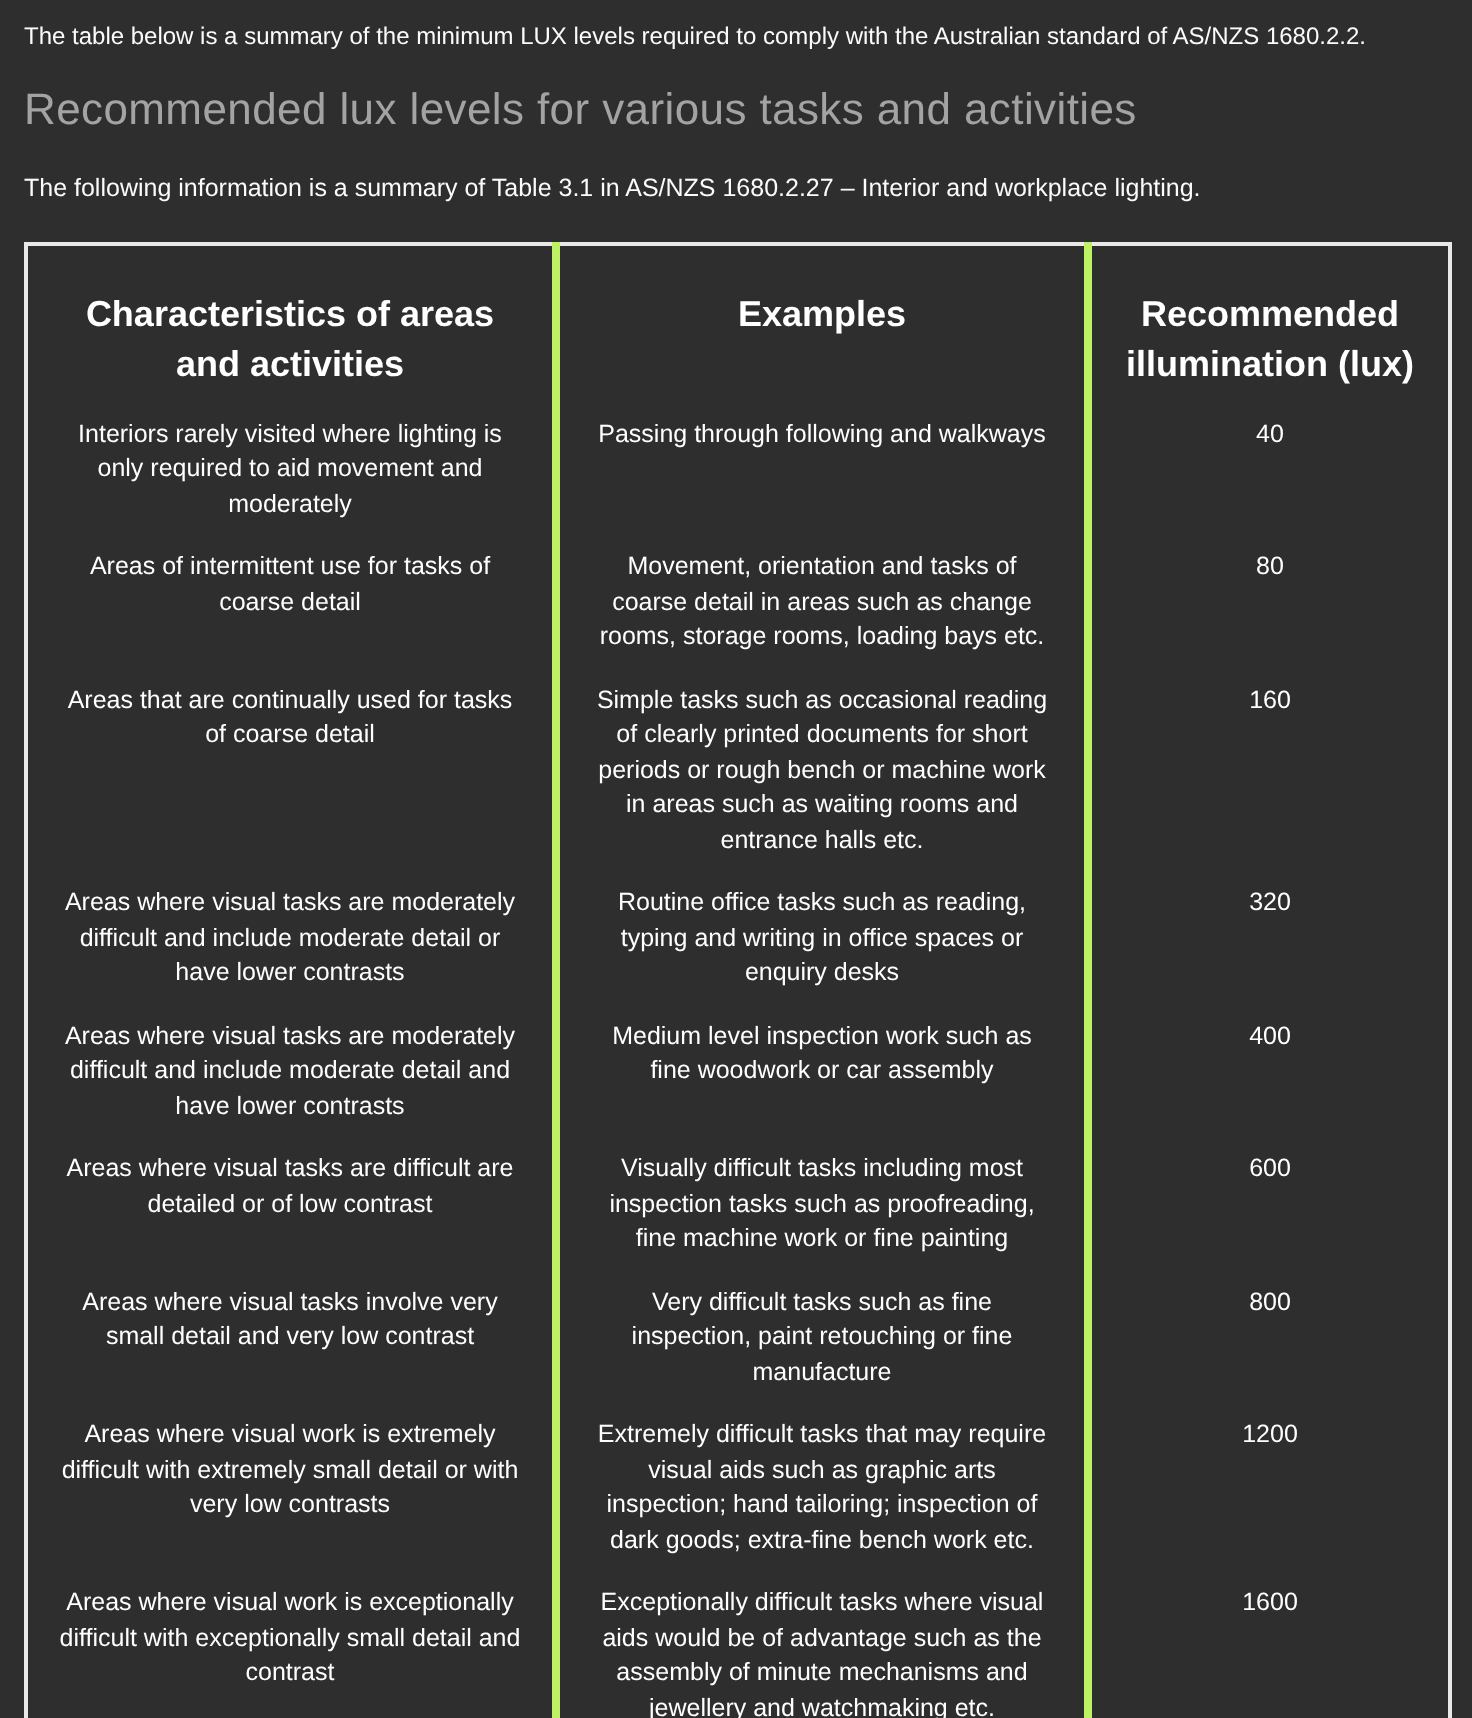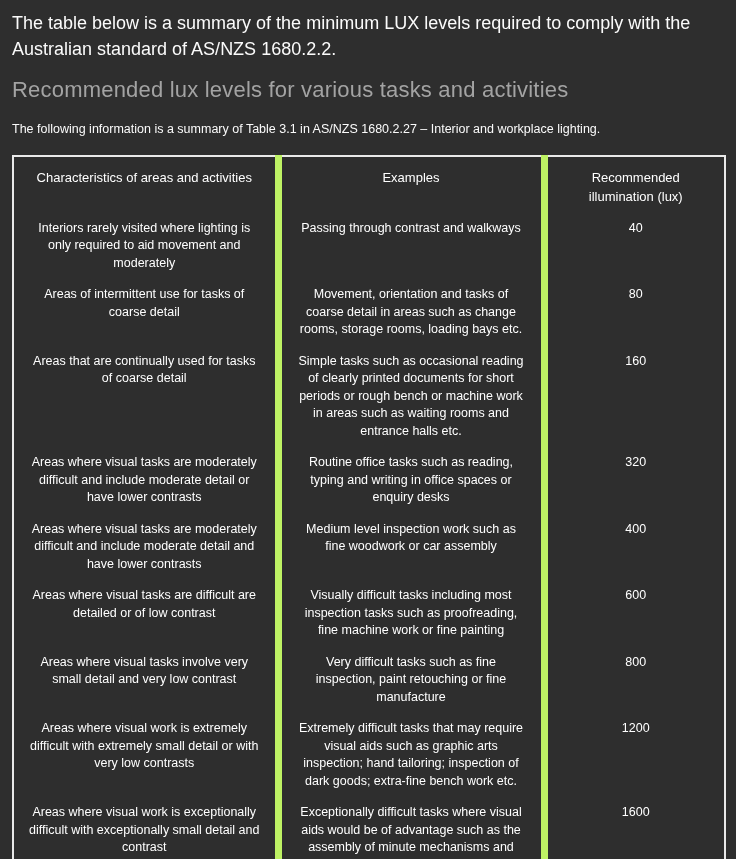--- a/index.html
+++ b/index.html
@@ -14,21 +14,21 @@
     font-family: "Liberation Sans", "DejaVu Sans", sans-serif;
     color: #ffffff;
     position: relative;
   }
   .page {
     padding: 10px 12px 0 12px;
     box-sizing: border-box;
   }
   p.intro {
     margin: 0 0 15px 0;
-    font-size: 18px;
+    font-size: 12px;
     line-height: 1.45;
     color: #fbfbfb;
   }
   h2.page-title {
     margin: 0 0 17px 0;
     font-size: 22px;
     font-weight: 400;
     letter-spacing: 0.2px;
     color: #a3a3a3;
   }
@@ -44,37 +44,37 @@
     table-layout: fixed;
     border: 2px solid #e9e9e9;
     background: transparent;
   }
   col.c1 { width: 265px; }
   col.c2 { width: 266px; }
   col.c3 { width: 181px; }
   .lux-table th,
   .lux-table td {
     border: none;
-    border-left: 7px solid #bef264;
+    border-left: 4px solid #bef264;
     text-align: center;
     vertical-align: top;
     padding: 7px 15px;
     font-size: 12.5px;
     line-height: 1.4;
     color: #ffffff;
     word-wrap: break-word;
   }
   .lux-table th:first-child,
   .lux-table td:first-child {
     border-left: none;
   }
   .lux-table thead th {
-    font-weight: 400;
-    font-size: 13px;
-    padding-top: 12px;
+    font-weight: 700;
+    font-size: 18px;
+    padding-top: 22px;
   }
 </style>
 </head>
 <body>
 
 <div class="page">
   <p class="intro">The table below is a summary of the minimum LUX levels required to comply with the Australian standard of AS/NZS 1680.2.2.</p>
 
   <h2 class="page-title">Recommended lux levels for various tasks and activities</h2>
 
@@ -89,21 +89,21 @@
     <thead>
       <tr>
         <th>Characteristics of areas and activities</th>
         <th>Examples</th>
         <th>Recommended illumination (lux)</th>
       </tr>
     </thead>
     <tbody>
         <tr>
           <td>Interiors rarely visited where lighting is only required to aid movement and moderately</td>
-          <td>Passing through contrast and walkways</td>
+          <td>Passing through following and walkways</td>
           <td>40</td>
         </tr>
         <tr>
           <td>Areas of intermittent use for tasks of coarse detail</td>
           <td>Movement, orientation and tasks of coarse detail in areas such as change rooms, storage rooms, loading bays etc.</td>
           <td>80</td>
         </tr>
         <tr>
           <td>Areas that are continually used for tasks of coarse detail</td>
           <td>Simple tasks such as occasional reading of clearly printed documents for short periods or rough bench or machine work in areas such as waiting rooms and entrance halls etc.</td>

